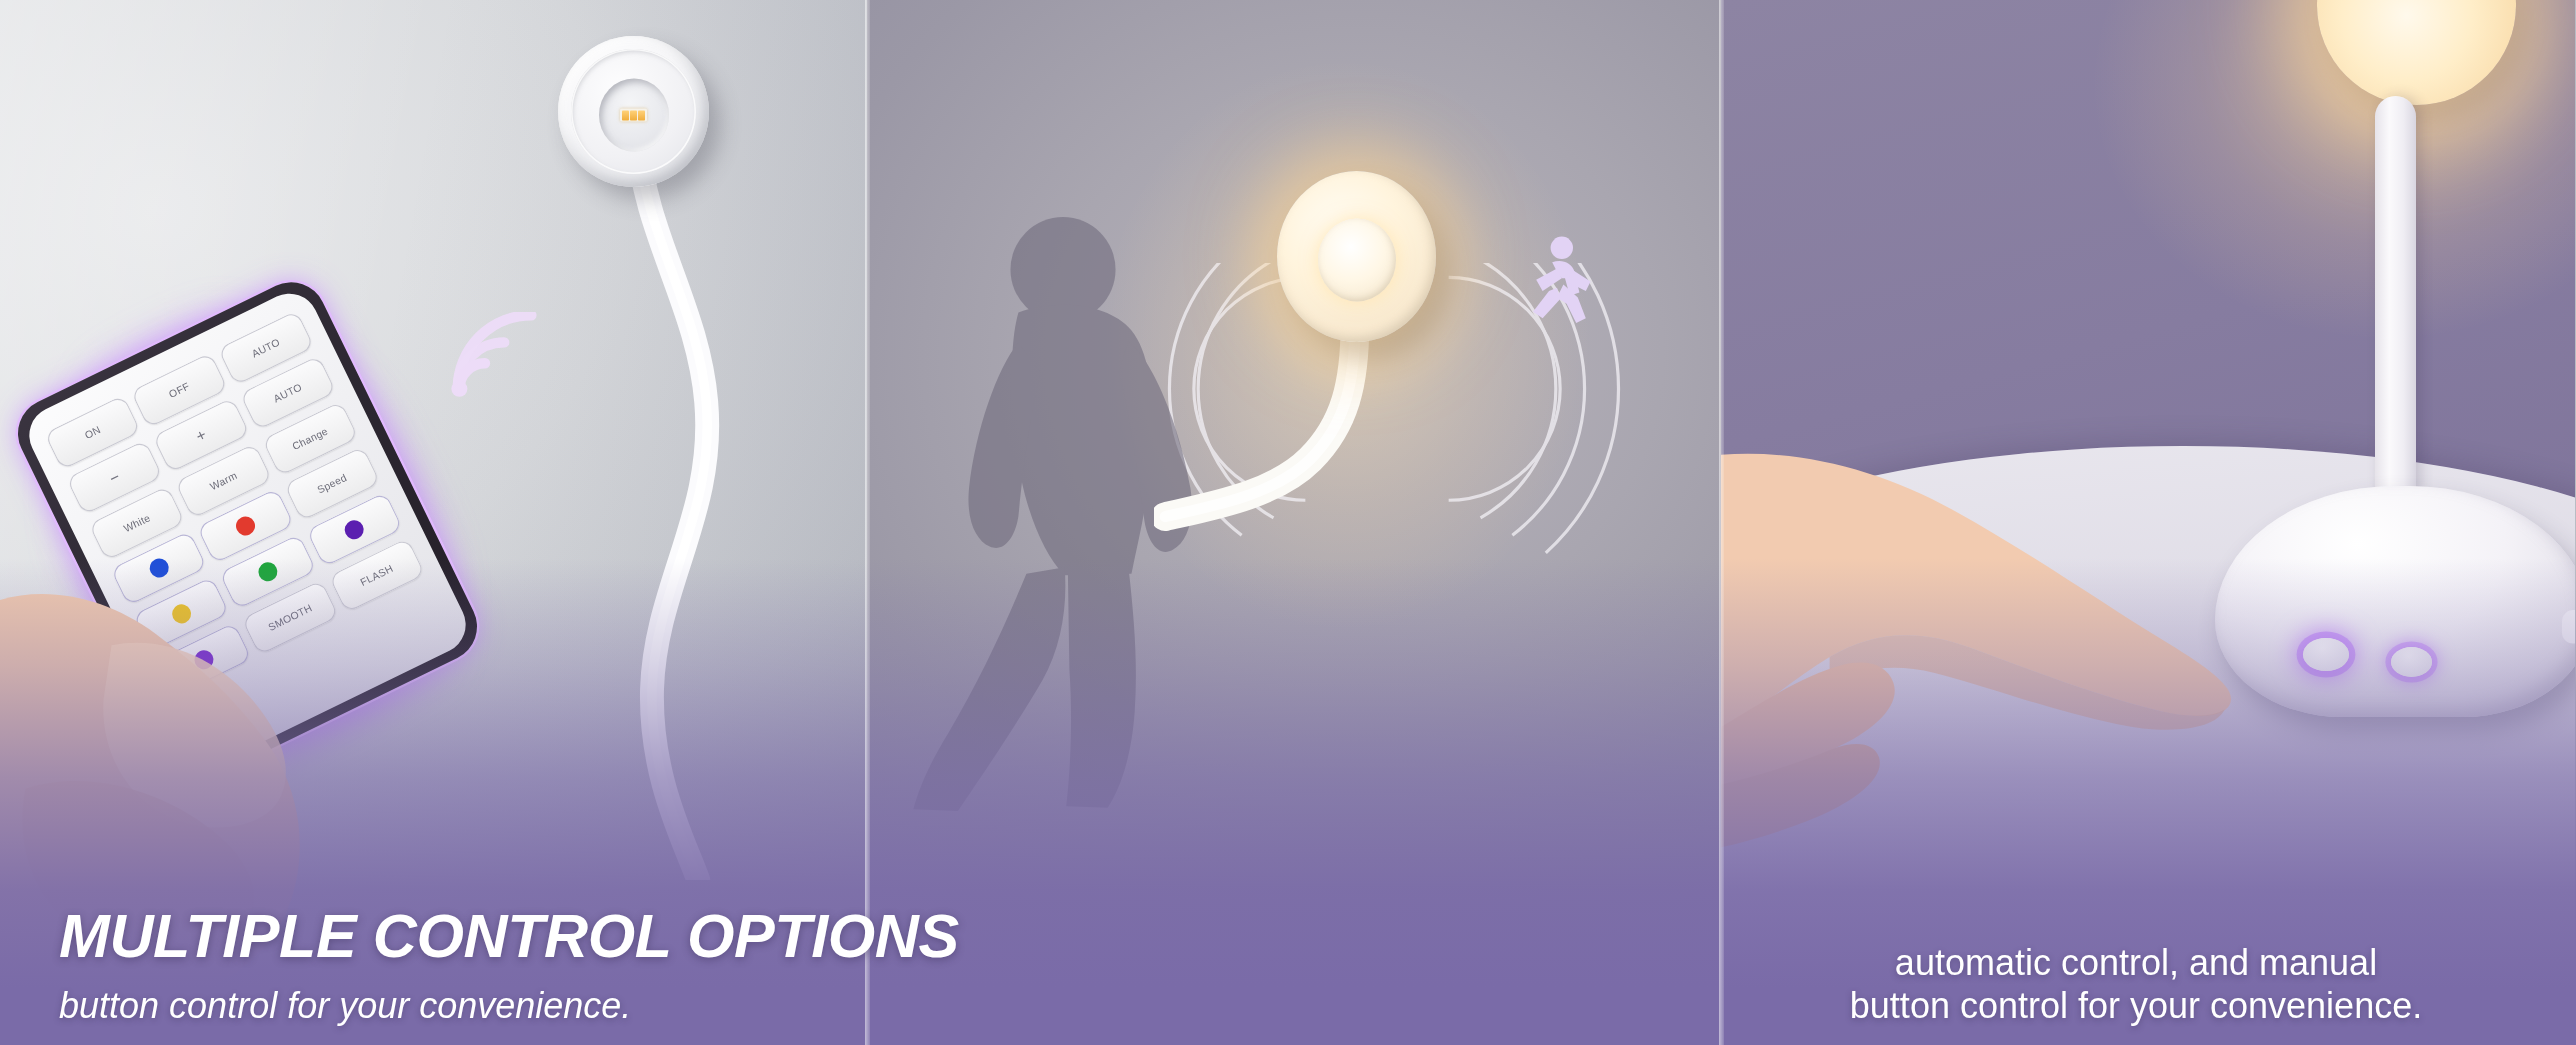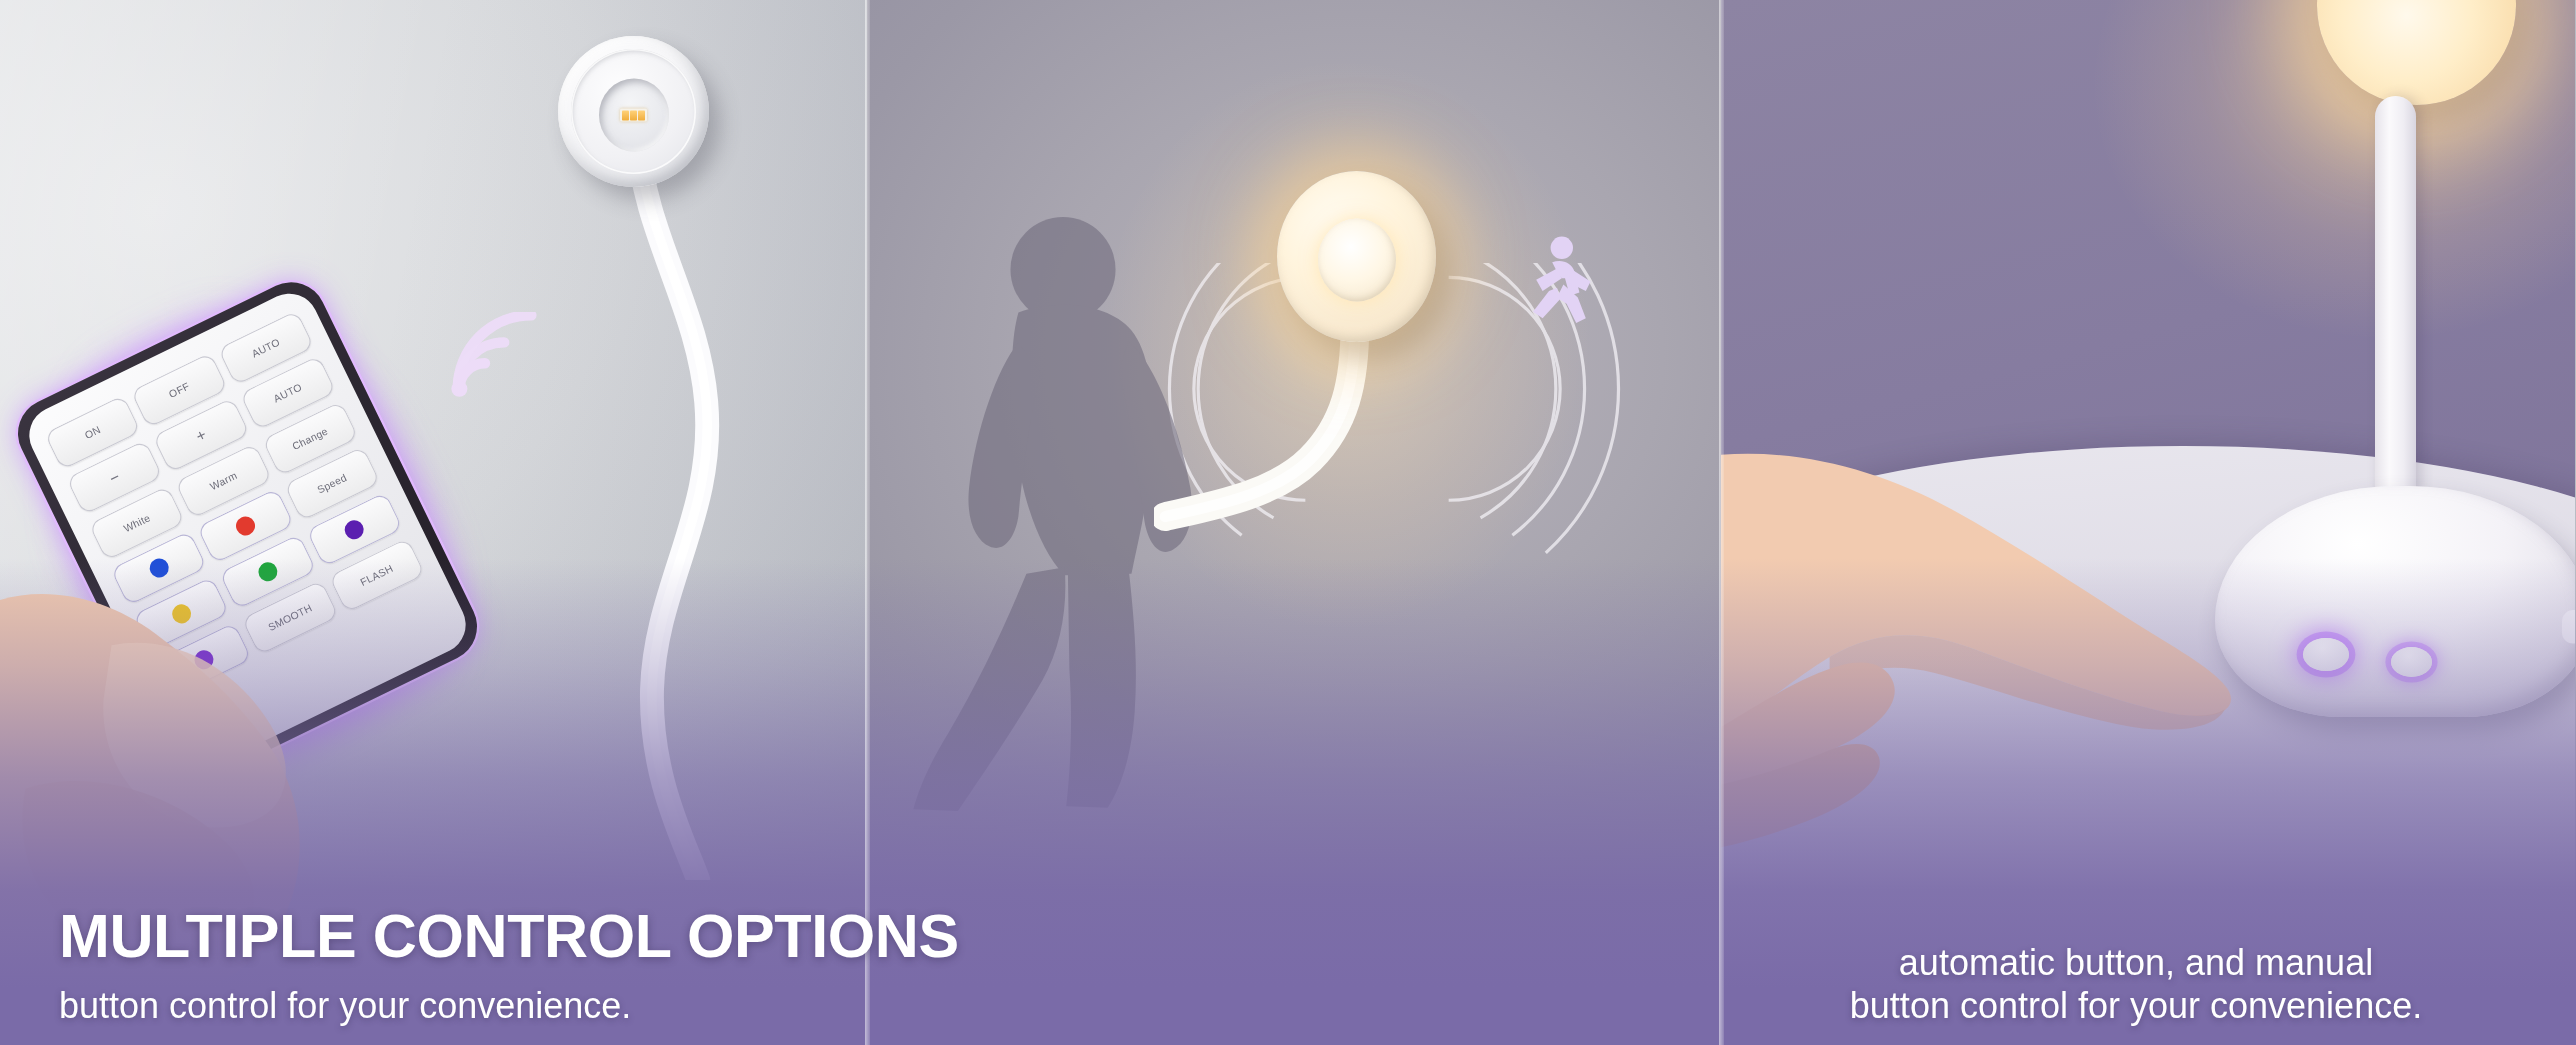--- a/index.html
+++ b/index.html
@@ -169,21 +169,21 @@
   
   .purple-wash {
     position:absolute; left:0; right:0; top:558px; bottom:0; z-index:30;
     background:linear-gradient(180deg, rgba(124,110,170,0) 0%, rgba(124,110,170,.30) 22%,
                rgba(124,110,170,.68) 45%, rgba(122,107,168,.92) 68%, #7a6ba8 88%, #7a6ba8 100%);
     pointer-events:none;
   }
 
   .captions { position:absolute; left:0; right:0; bottom:0; height:263px; z-index:50; }
   .cap { position:absolute; bottom:19px; color:#fff; }
-  .cap-left { left:59px; text-align:left; }
+  .cap-left { left:59px; text-align:left;font-style:italic; }
   .cap-right { left:1712px; width:848px; text-align:center; }
   .cap h2 {
     font-size:61px; font-weight:800; letter-spacing:-0.4px; line-height:1;
     margin-bottom:17.5px; text-shadow:0 2.4px 8px rgba(50,40,80,.45);
     white-space:nowrap;
   }
   .cap p {
     font-size:36px; font-weight:400; line-height:1.18;
     text-shadow:0 1.6px 6.4px rgba(50,40,80,.4);
   }
@@ -381,20 +381,20 @@
 
     <div class="cap cap-left">
       <h2>MULTIPLE CONTROL OPTIONS</h2>
       <p>
         <span>button control for your convenience.</span>
       </p>
     </div>
 
     <div class="cap cap-right">
       <p>
-        <span>automatic button, and manual</span>
+        <span>automatic control, and manual</span>
         <span>button control for your convenience.</span>
       </p>
     </div>
 
   </div>
 </div>
 
 
 </body></html>

